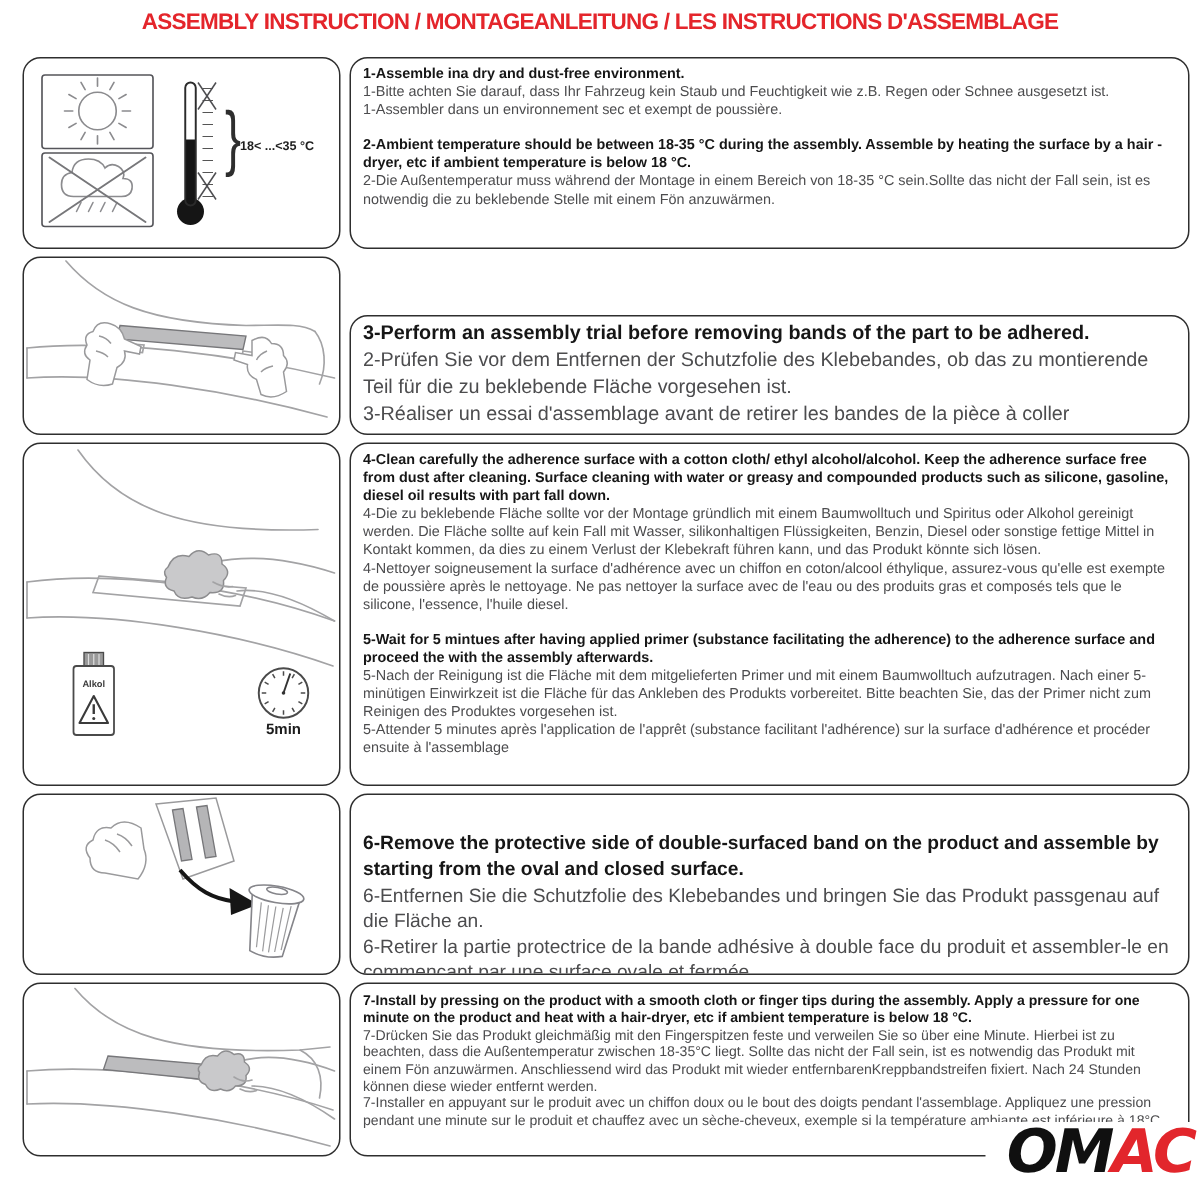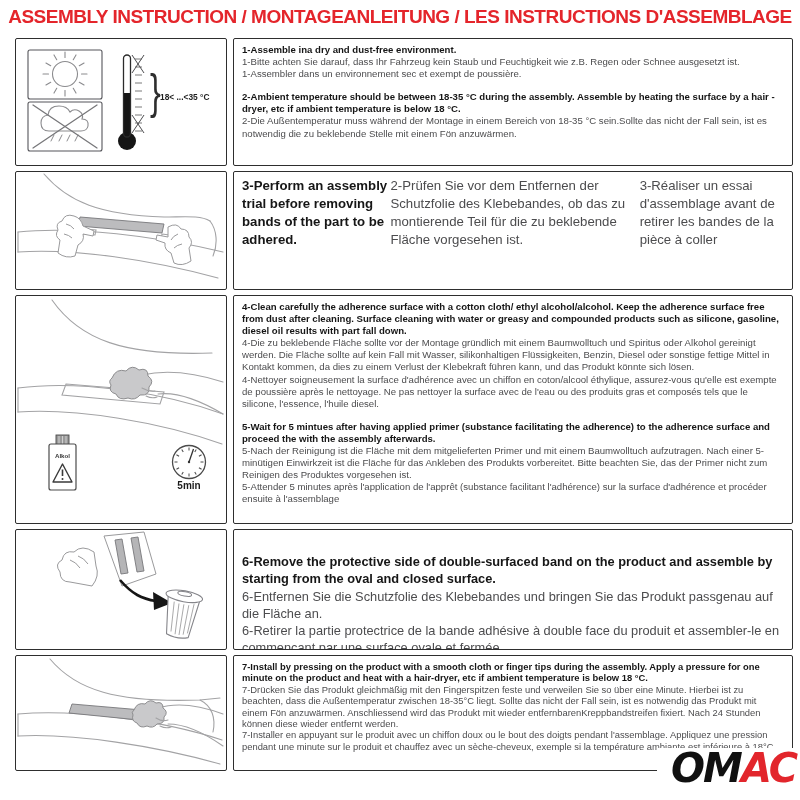--- a/index.html
+++ b/index.html
@@ -1,33 +1,33 @@
 <!DOCTYPE html>
 <html><head>
 <meta charset="utf-8">
 <style>
   html,body{margin:0;padding:0;background:#fff;}
   .page{position:relative;width:800px;height:800px;background:#fff;overflow:hidden;
         font-family:"Liberation Sans","DejaVu Sans",sans-serif;}
   .header{position:absolute;left:0;top:6px;width:800px;text-align:center;
-          font-size:19px;font-weight:700;letter-spacing:-0.5px;color:#e4252b;white-space:nowrap;}
+          font-size:15px;font-weight:700;letter-spacing:-0.5px;color:#e4252b;white-space:nowrap;}
   .tbl{position:absolute;left:15px;top:38px;width:778px;display:flex;flex-direction:column;gap:5px;}
   .row{display:flex;gap:6px;}
-  .cell{border:1.5px solid #2e2e2e;border-radius:2px;background:#fff;box-sizing:border-box;}
+  .cell{border:1.5px solid #2e2e2e;border-radius:12px;background:#fff;box-sizing:border-box;}
   .left{width:212px;flex:none;overflow:hidden;}
   .right{flex:1;padding:5px 8px 4px 8px;overflow:hidden;}
   .r1{height:128px}.r2{height:119px}.r3{height:229px}.r4{height:121px}.r5{height:116px}
   p{margin:0;color:#4c4c4e;}
   p.b{font-weight:700;color:#161616;}
   p.gap{margin-top:11px;}
   .t-sm p{font-size:9.6px;line-height:12.1px;}
   .t-sm2 p{font-size:9.4px;line-height:11.4px;}
   .t-lg p{font-size:13.2px;line-height:18px;}
   .t-md p{font-size:12.8px;line-height:17.3px;}
-  .vcenter{display:flex;justify-content:flex-end;}
+  .vcenter{display:flex;flex-direction:column;justify-content:flex-end;margin-top:39px;}
   .logo{position:absolute;right:2px;top:748px;background:#fff;padding:0 2px 8px 14px;
         font-family:"DejaVu Sans",sans-serif;font-weight:900;font-size:40px;line-height:1;
         letter-spacing:-2px;font-style:italic;}
   .logo .lb{color:#101010}
   .logo .lr{color:#e2262c}
   svg{display:block}
   .ln{fill:none;stroke:#a3a3a5;stroke-width:1.1;stroke-linecap:round;}
   .dln{fill:none;stroke:#55555a;stroke-width:1.1;stroke-linecap:round;}
 </style>
 </head>

